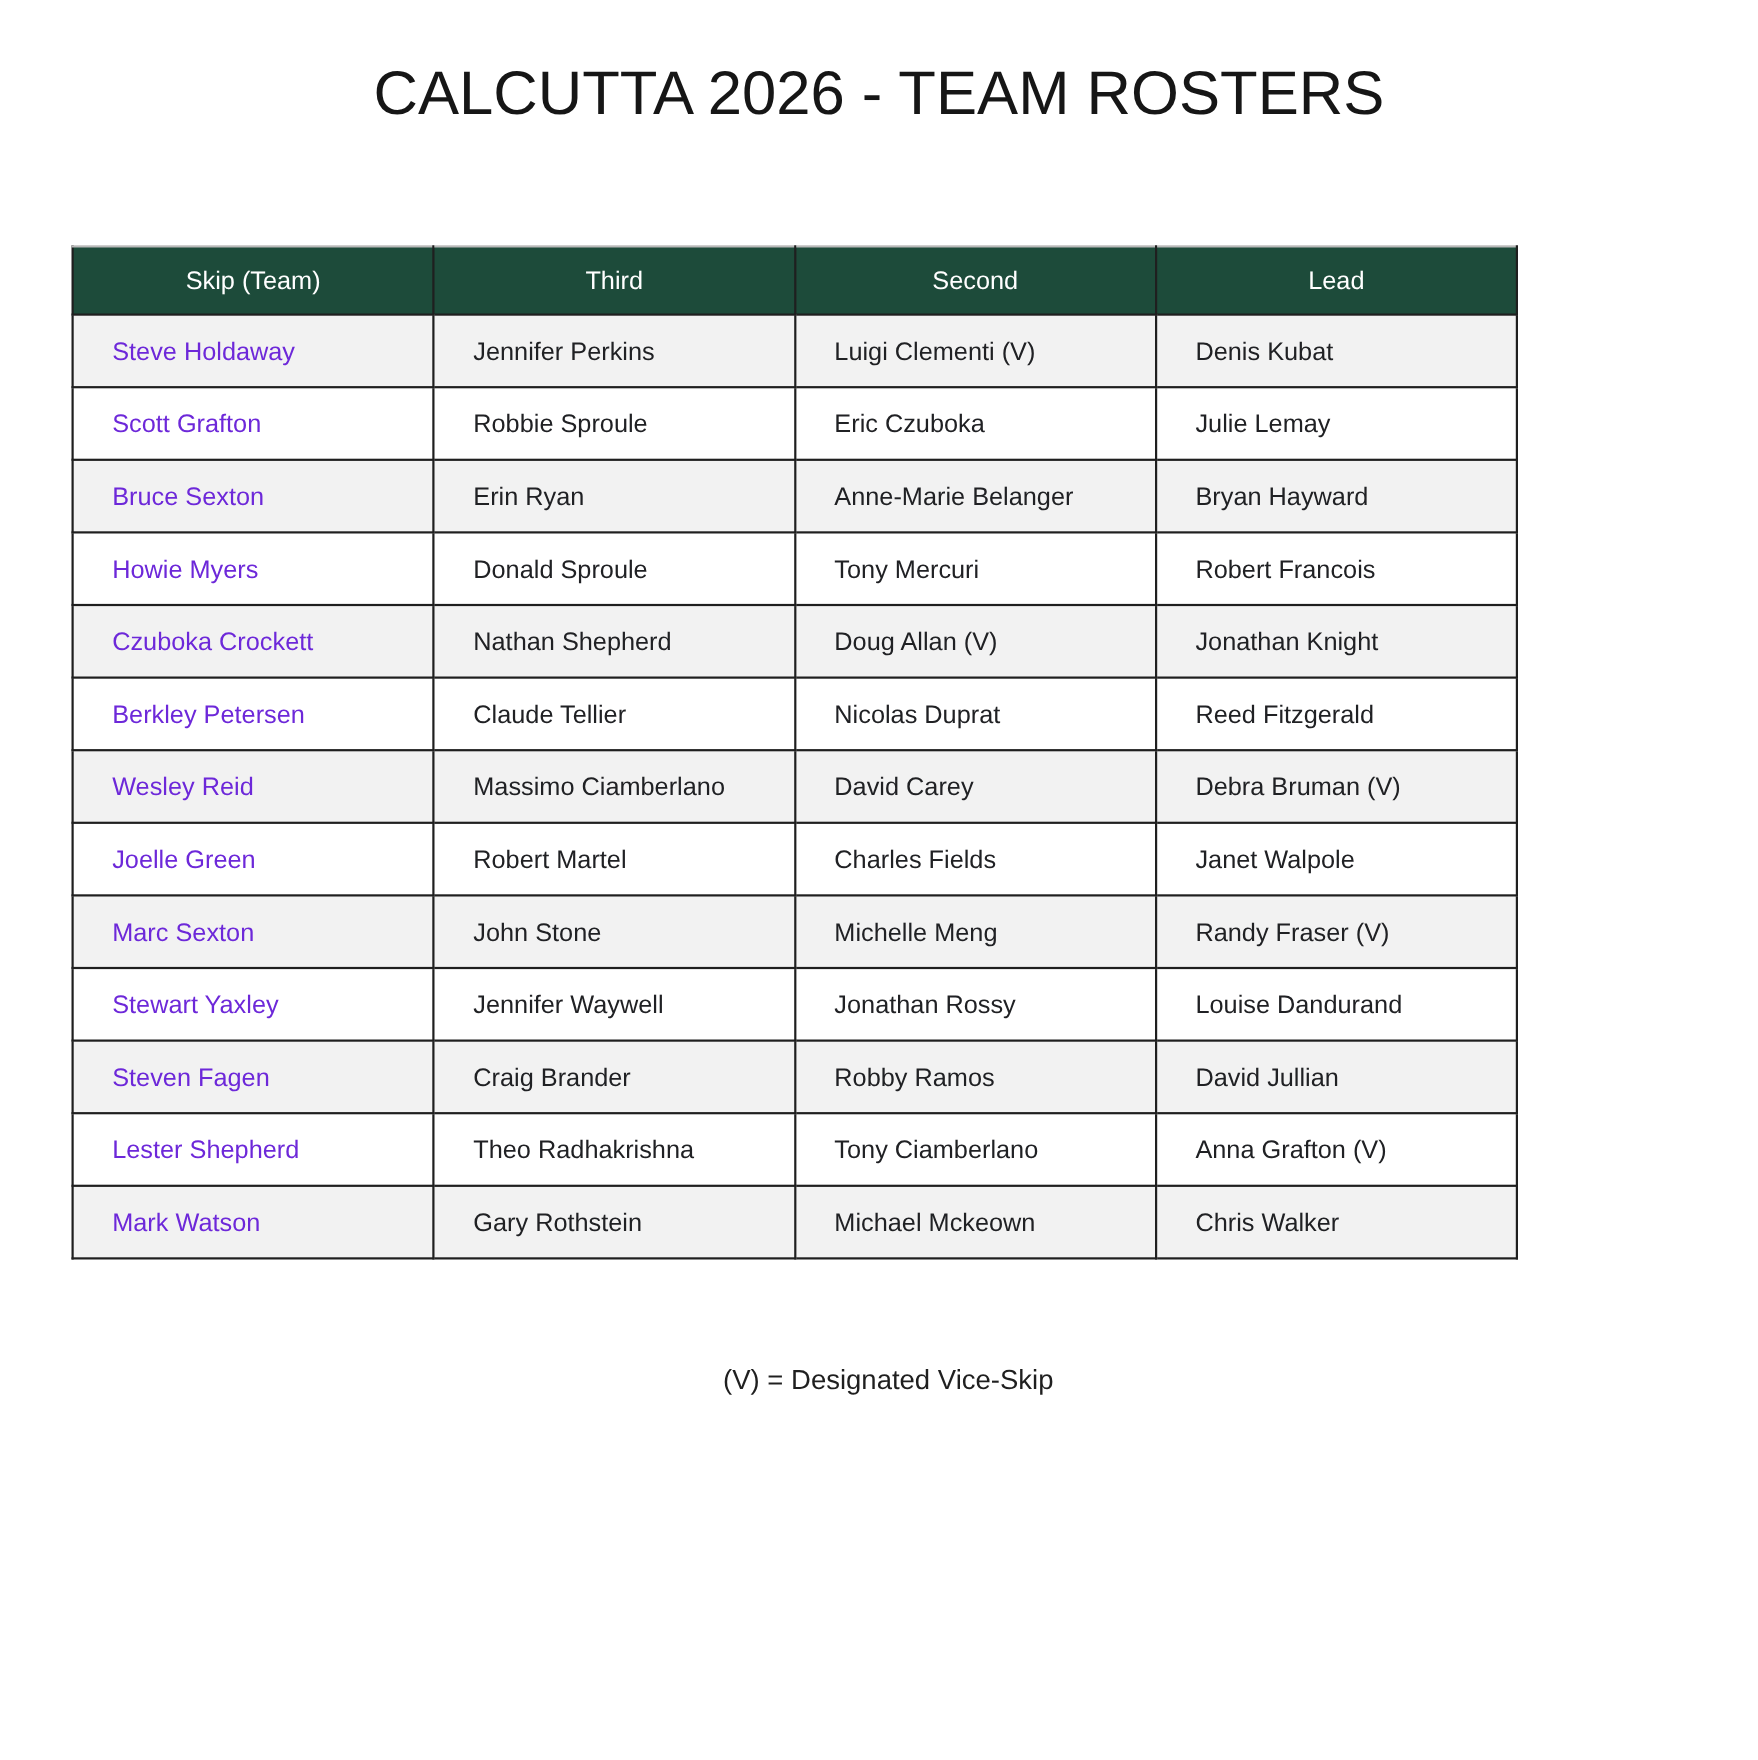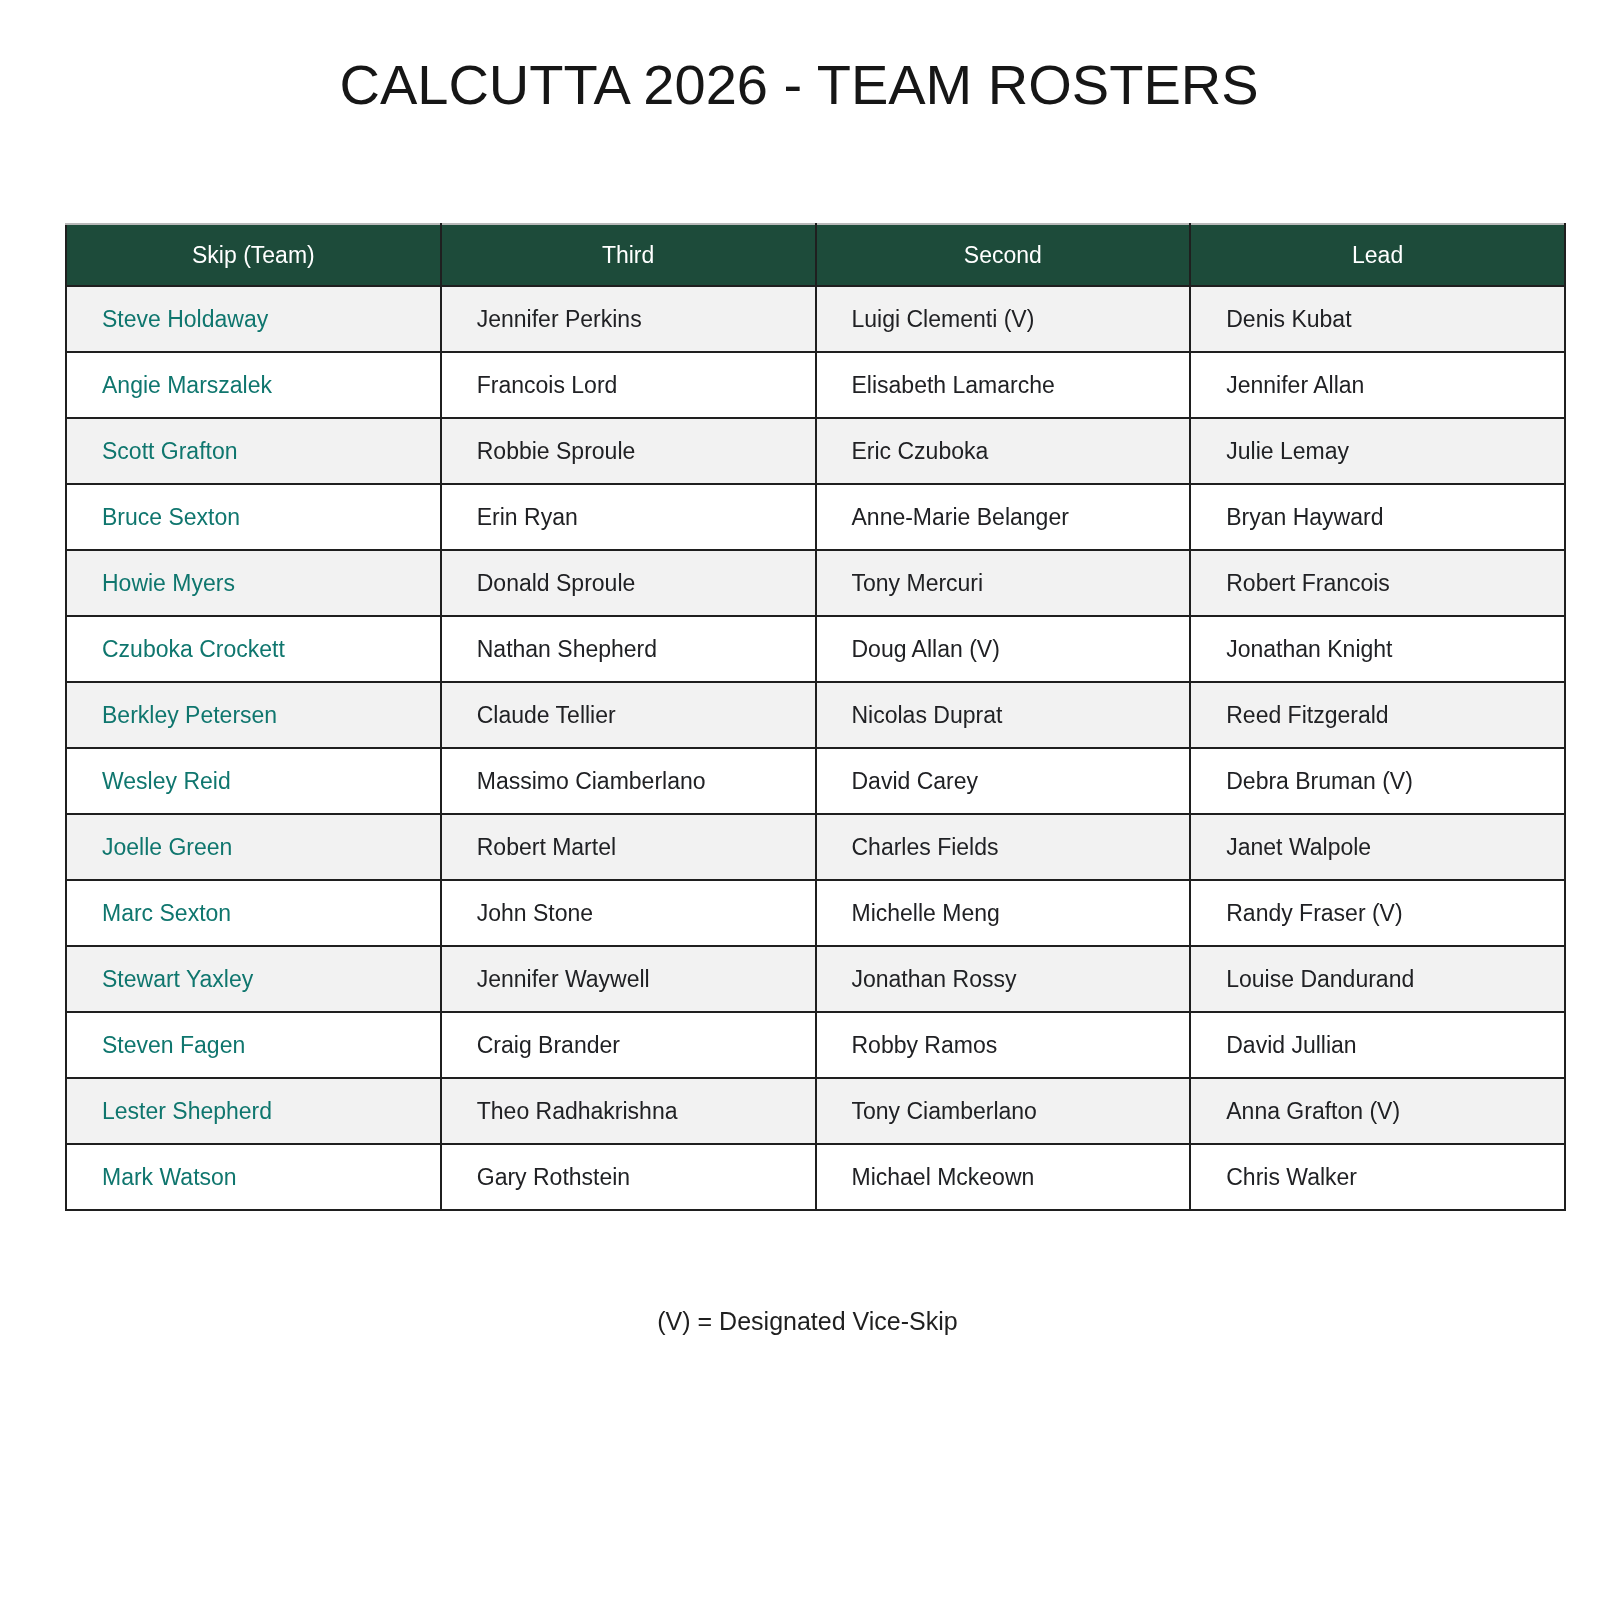--- a/index.html
+++ b/index.html
@@ -23,21 +23,21 @@
     text-align: center;
     font-size: 56px;
     font-weight: 400;
     letter-spacing: 0px;
     color: #161616;
     font-stretch: condensed;
   }
   .roster-table {
     border-collapse: collapse;
     margin: 106px 0 0 65px;
-    width: 1501px;
+    width: 1315px;
     table-layout: fixed;
   }
   .roster-table th,
   .roster-table td {
     border: 2px solid #1f1f1f;
     font-weight: 400;
   }
   .roster-table thead th {
     background: #1d4b3a;
     color: #ffffff;
@@ -51,21 +51,21 @@
     font-size: 23px;
     padding: 0 0 0 35px;
     text-align: left;
     color: #202124;
     background: #ffffff;
   }
   .roster-table tbody tr:nth-child(odd) td {
     background: #f2f2f2;
   }
   .roster-table tbody td.skip {
-    color: #0f766e;
+    color: #6d28d9;
   }
   .footnote {
     margin-top: 96px;
     text-align: center;
     font-size: 25px;
     color: #1f1f1f;
     padding-left: 17px;
   }
 </style>
 </head>
@@ -82,26 +82,20 @@
           <th>Second</th>
           <th>Lead</th>
         </tr>
     </thead>
     <tbody id="table-body">
         <tr>
           <td class="skip">Steve Holdaway</td>
           <td>Jennifer Perkins</td>
           <td>Luigi Clementi (V)</td>
           <td>Denis Kubat</td>
-        </tr>
-        <tr>
-          <td class="skip">Angie Marszalek</td>
-          <td>Francois Lord</td>
-          <td>Elisabeth Lamarche</td>
-          <td>Jennifer Allan</td>
         </tr>
         <tr>
           <td class="skip">Scott Grafton</td>
           <td>Robbie Sproule</td>
           <td>Eric Czuboka</td>
           <td>Julie Lemay</td>
         </tr>
         <tr>
           <td class="skip">Bruce Sexton</td>
           <td>Erin Ryan</td>

